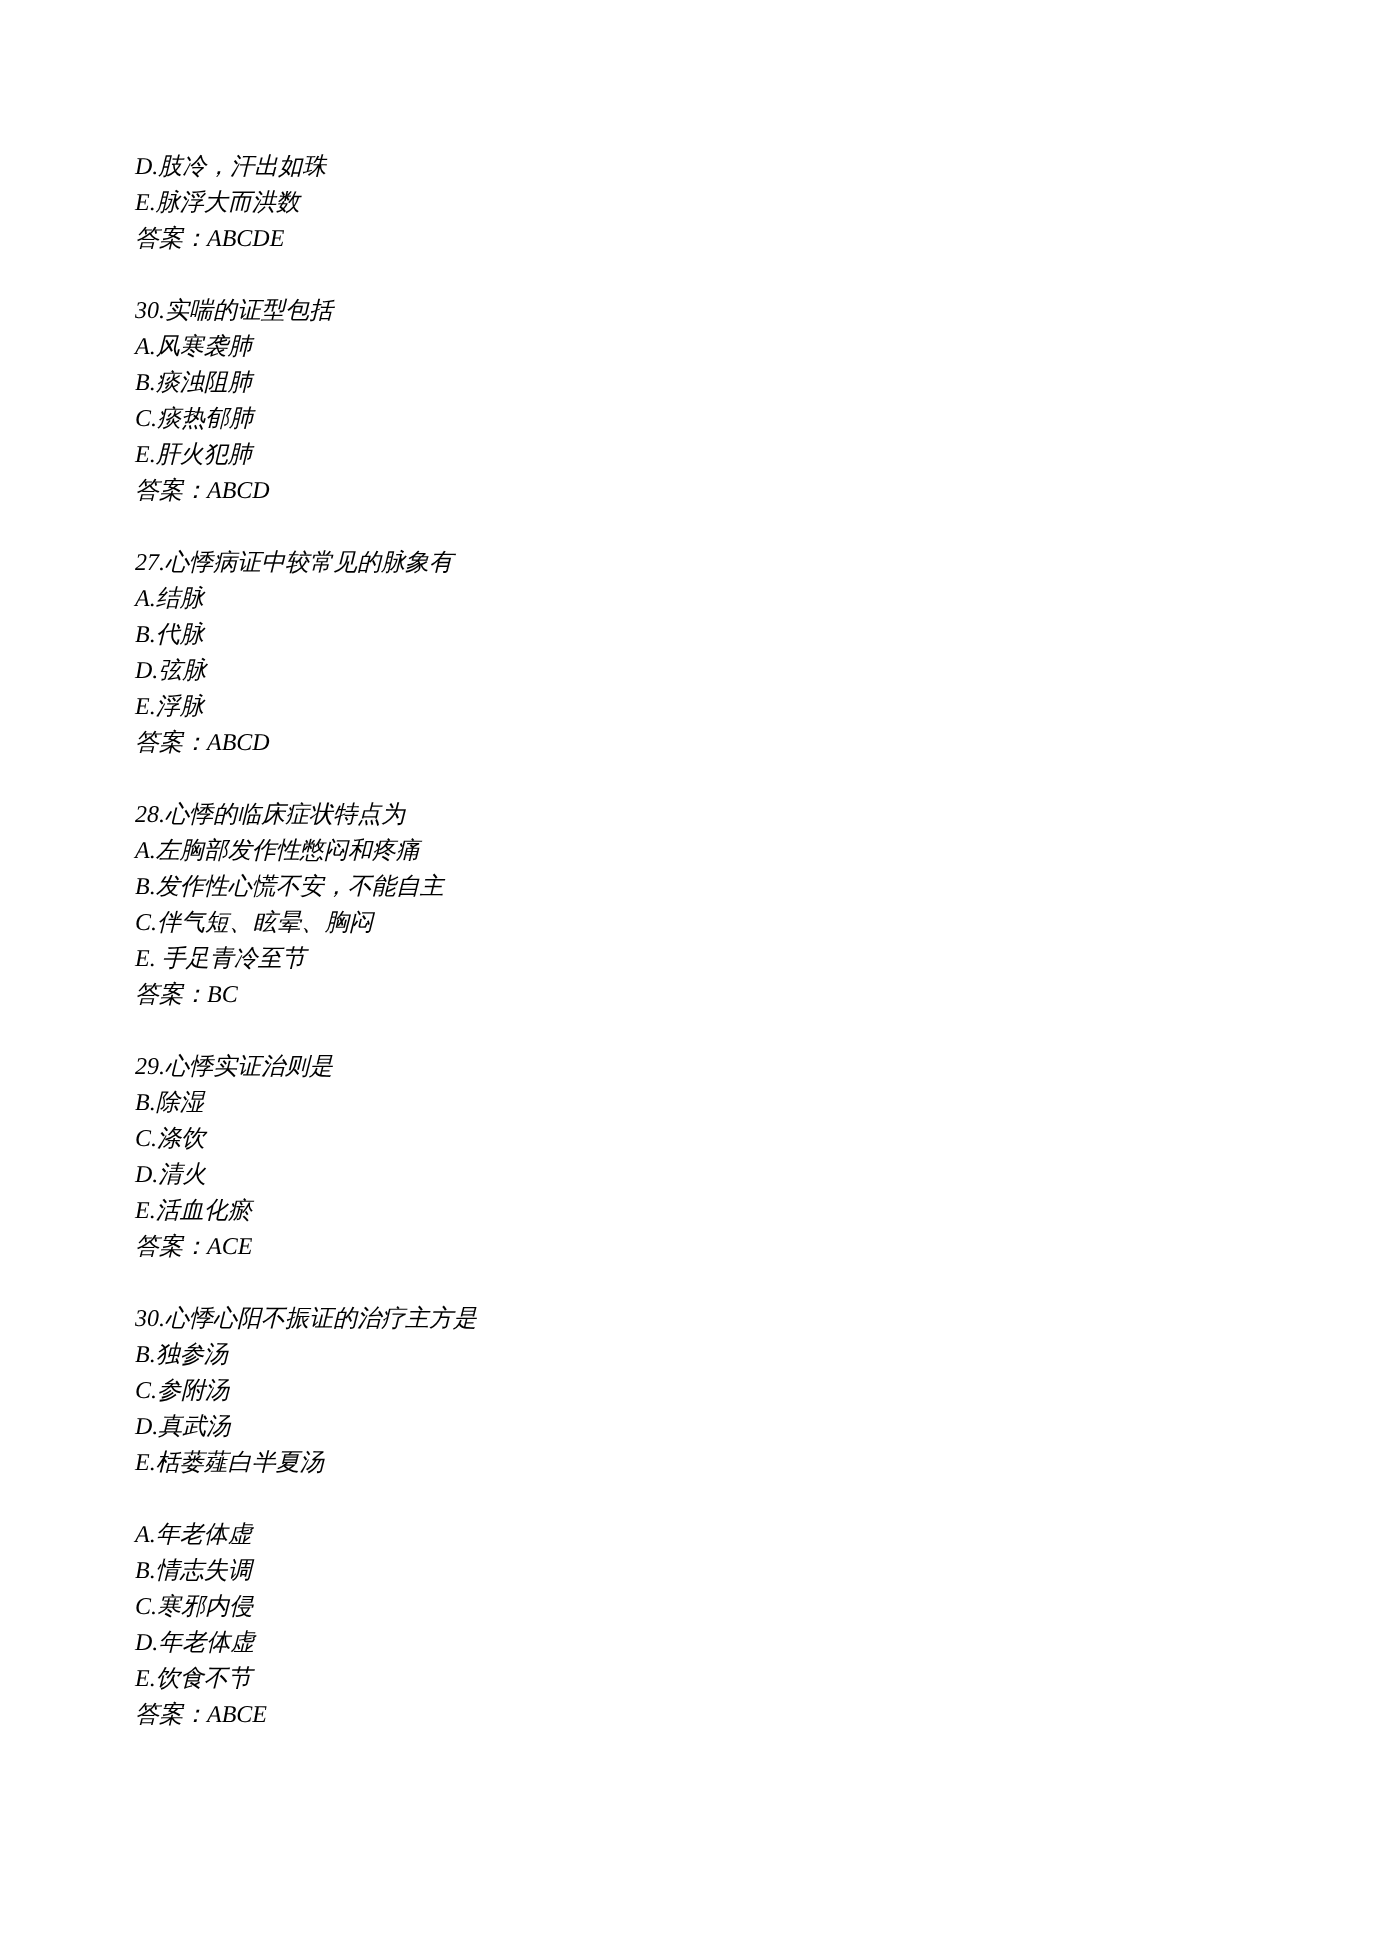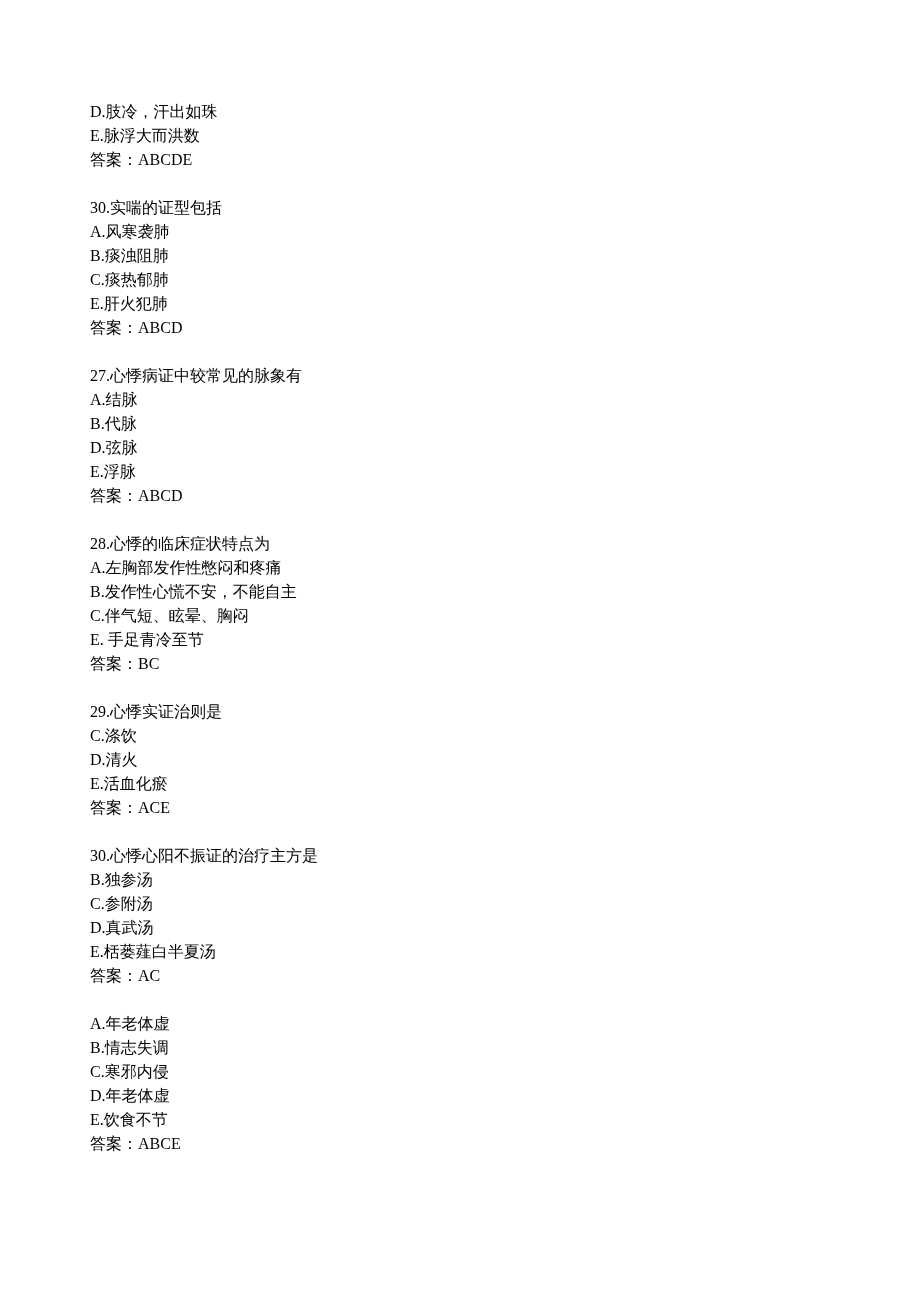--- a/index.html
+++ b/index.html
@@ -12,20 +12,21 @@
     color: #000000;
   }
   .page {
     width: 920px;
     min-height: 1302px;
     box-sizing: border-box;
     padding: 100px 90px 60px 90px;
   }
   .line {
     white-space: pre;
+    font-style: italic;
   }
   .question-block {
     margin-bottom: 24px;
   }
 </style>
 </head>
 <body>
 
 <div class="page">
 
@@ -55,32 +56,32 @@
       <div class="question-block">
         <div class="line">28.心悸的临床症状特点为</div>
         <div class="line">A.左胸部发作性憋闷和疼痛</div>
         <div class="line">B.发作性心慌不安，不能自主</div>
         <div class="line">C.伴气短、眩晕、胸闷</div>
         <div class="line">E. 手足青冷至节</div>
         <div class="line">答案：BC</div>
       </div>
       <div class="question-block">
         <div class="line">29.心悸实证治则是</div>
+        <div class="line">B.除湿</div>
         <div class="line">C.涤饮</div>
         <div class="line">D.清火</div>
         <div class="line">E.活血化瘀</div>
         <div class="line">答案：ACE</div>
       </div>
       <div class="question-block">
         <div class="line">30.心悸心阳不振证的治疗主方是</div>
         <div class="line">B.独参汤</div>
         <div class="line">C.参附汤</div>
         <div class="line">D.真武汤</div>
         <div class="line">E.栝蒌薤白半夏汤</div>
-        <div class="line">答案：AC</div>
       </div>
       <div class="question-block">
         <div class="line">A.年老体虚</div>
         <div class="line">B.情志失调</div>
         <div class="line">C.寒邪内侵</div>
         <div class="line">D.年老体虚</div>
         <div class="line">E.饮食不节</div>
         <div class="line">答案：ABCE</div>
       </div>
     </div>

